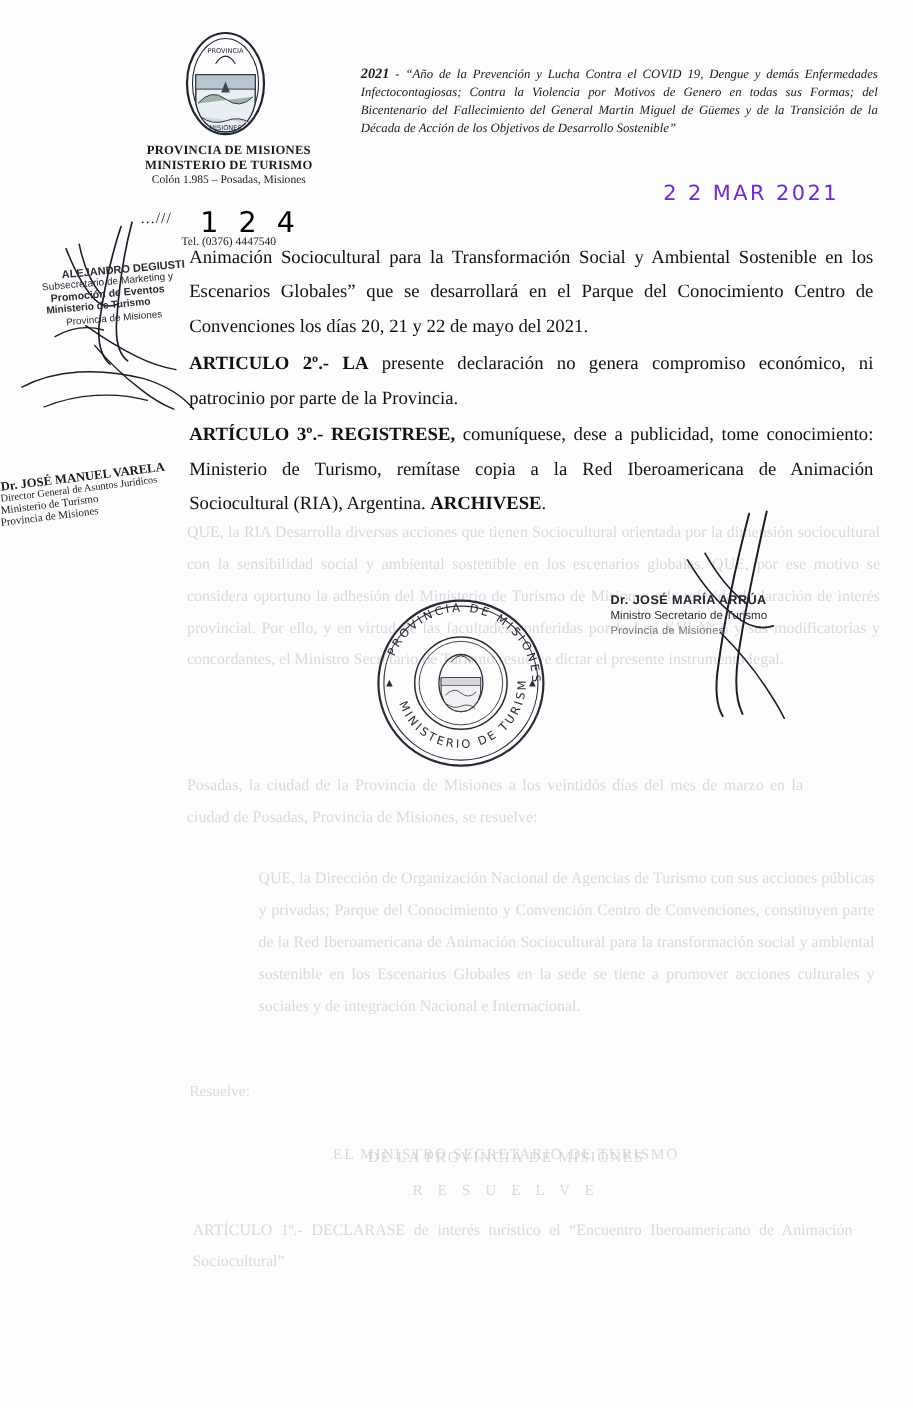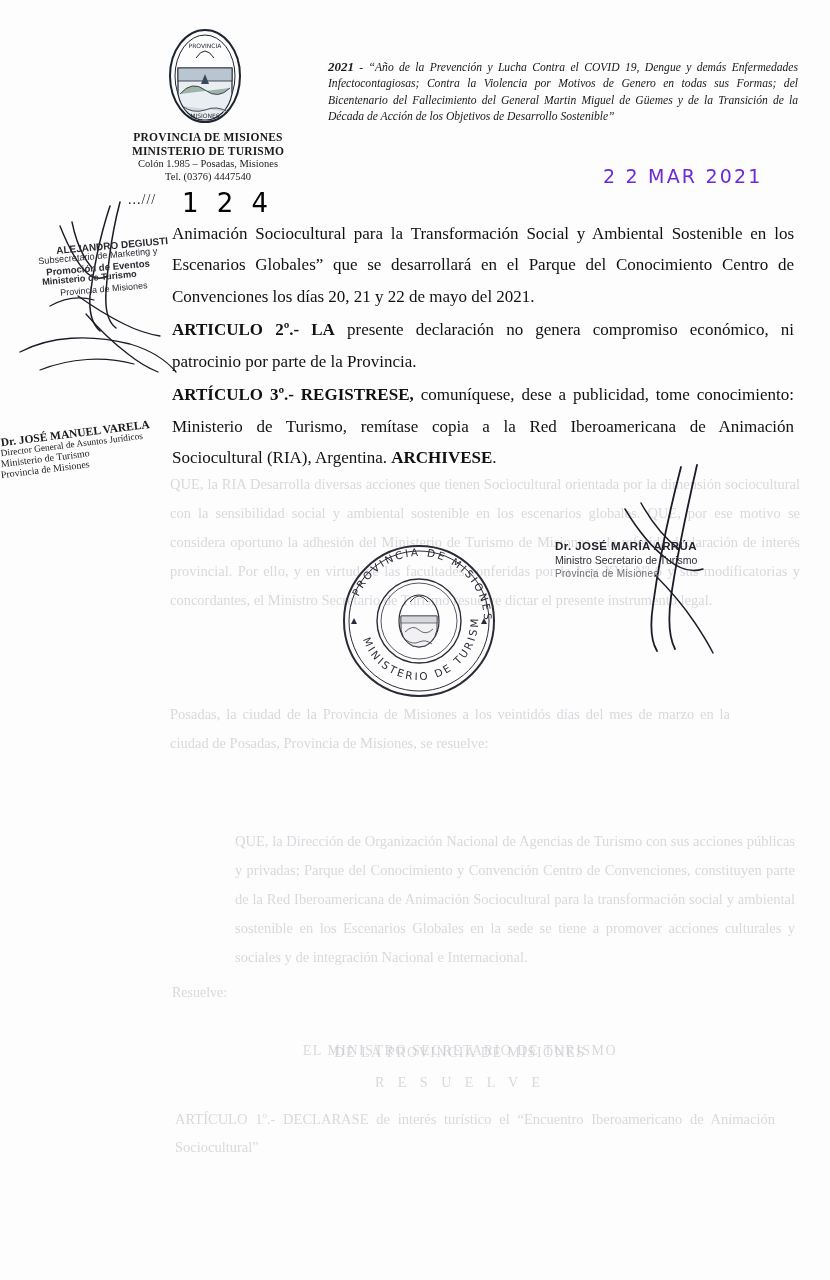--- a/index.html
+++ b/index.html
@@ -55,20 +55,21 @@
   .org-line2 {
     font-size: 11.5px;
     font-weight: bold;
     letter-spacing: .2px;
   }
   .org-line3 {
     font-size: 10.5px;
   }
   .org-line4 {
     font-size: 10.5px;
+    margin-top: 44px;
   }
 
   .year-text {
     position: absolute;
     left: 328px;
     top: 36px;
     width: 470px;
     font-style: italic;
     font-size: 11.6px;
     line-height: 1.42;
@@ -149,21 +150,21 @@
   .ghost-block2 {
     left: 170px;
     top: 700px;
     width: 560px;
     font-size: 14.5px;
     line-height: 2.0;
     text-align: justify;
   }
   .ghost-block3 {
     left: 235px;
-    top: 827px;
+    top: 785px;
     width: 560px;
     font-size: 14.5px;
     line-height: 2.0;
     text-align: justify;
   }
   .ghost-center {
     left: 180px;
     width: 560px;
     text-align: center;
     font-size: 14px;

